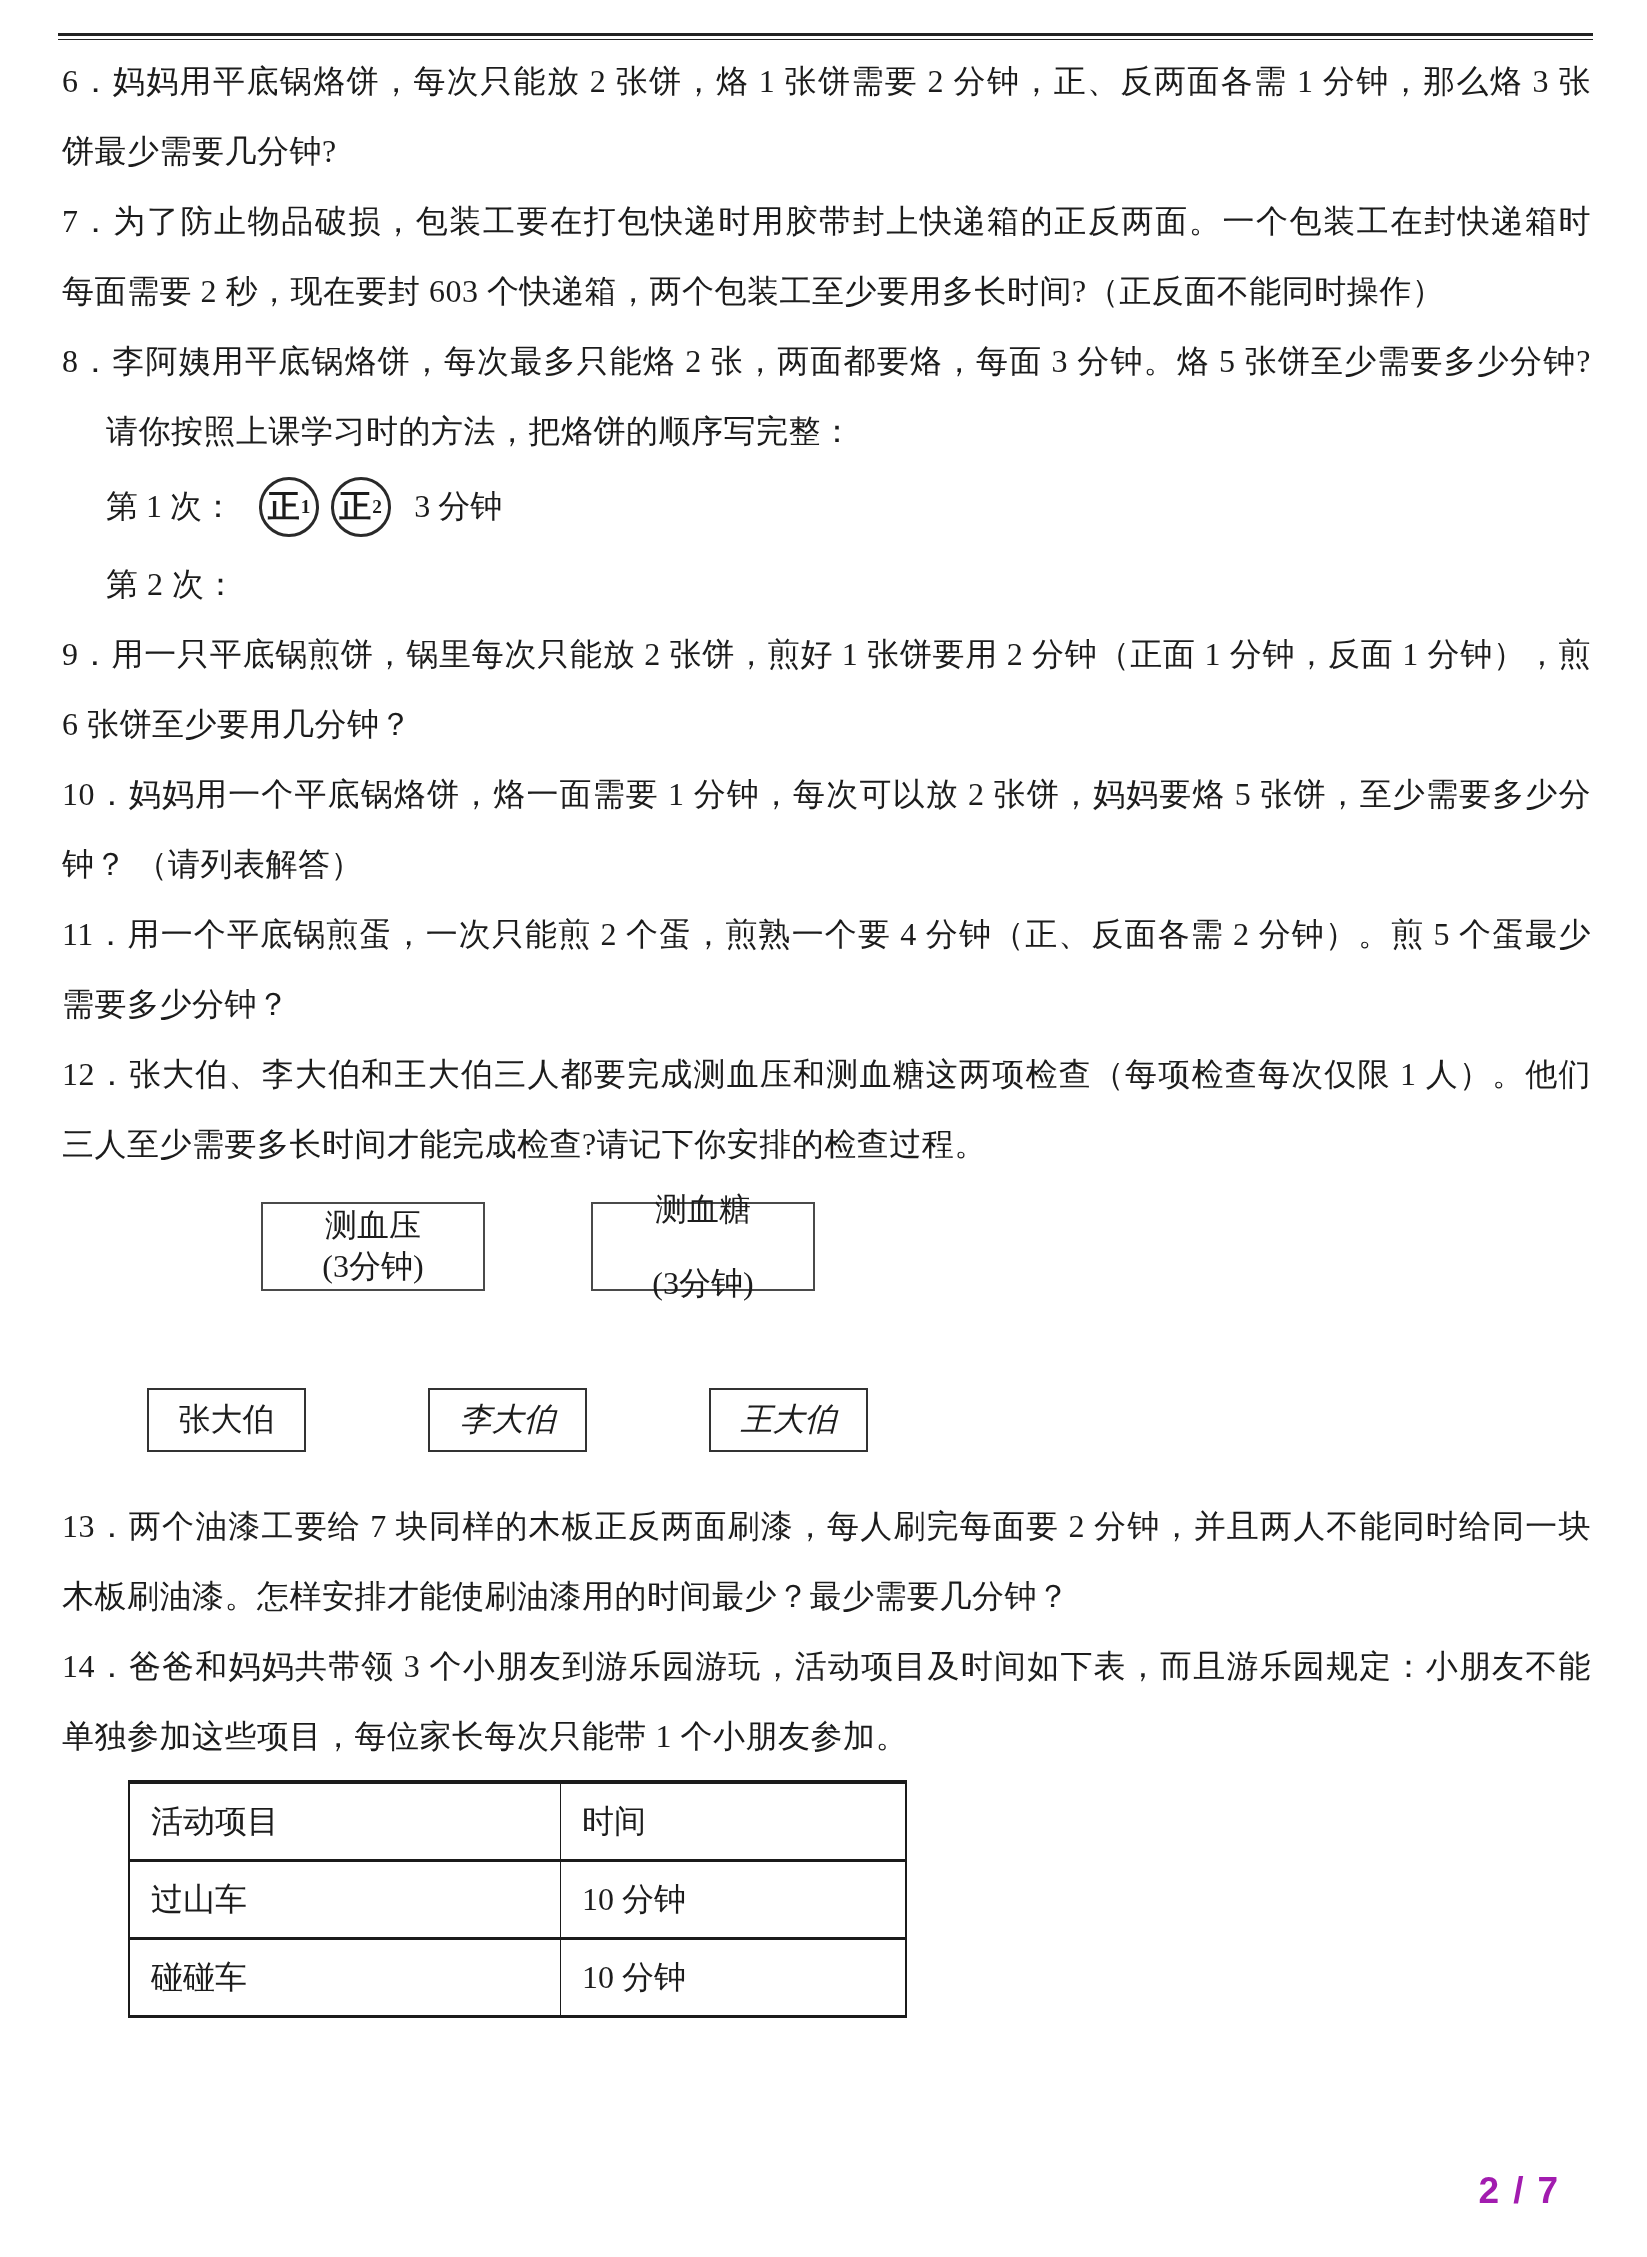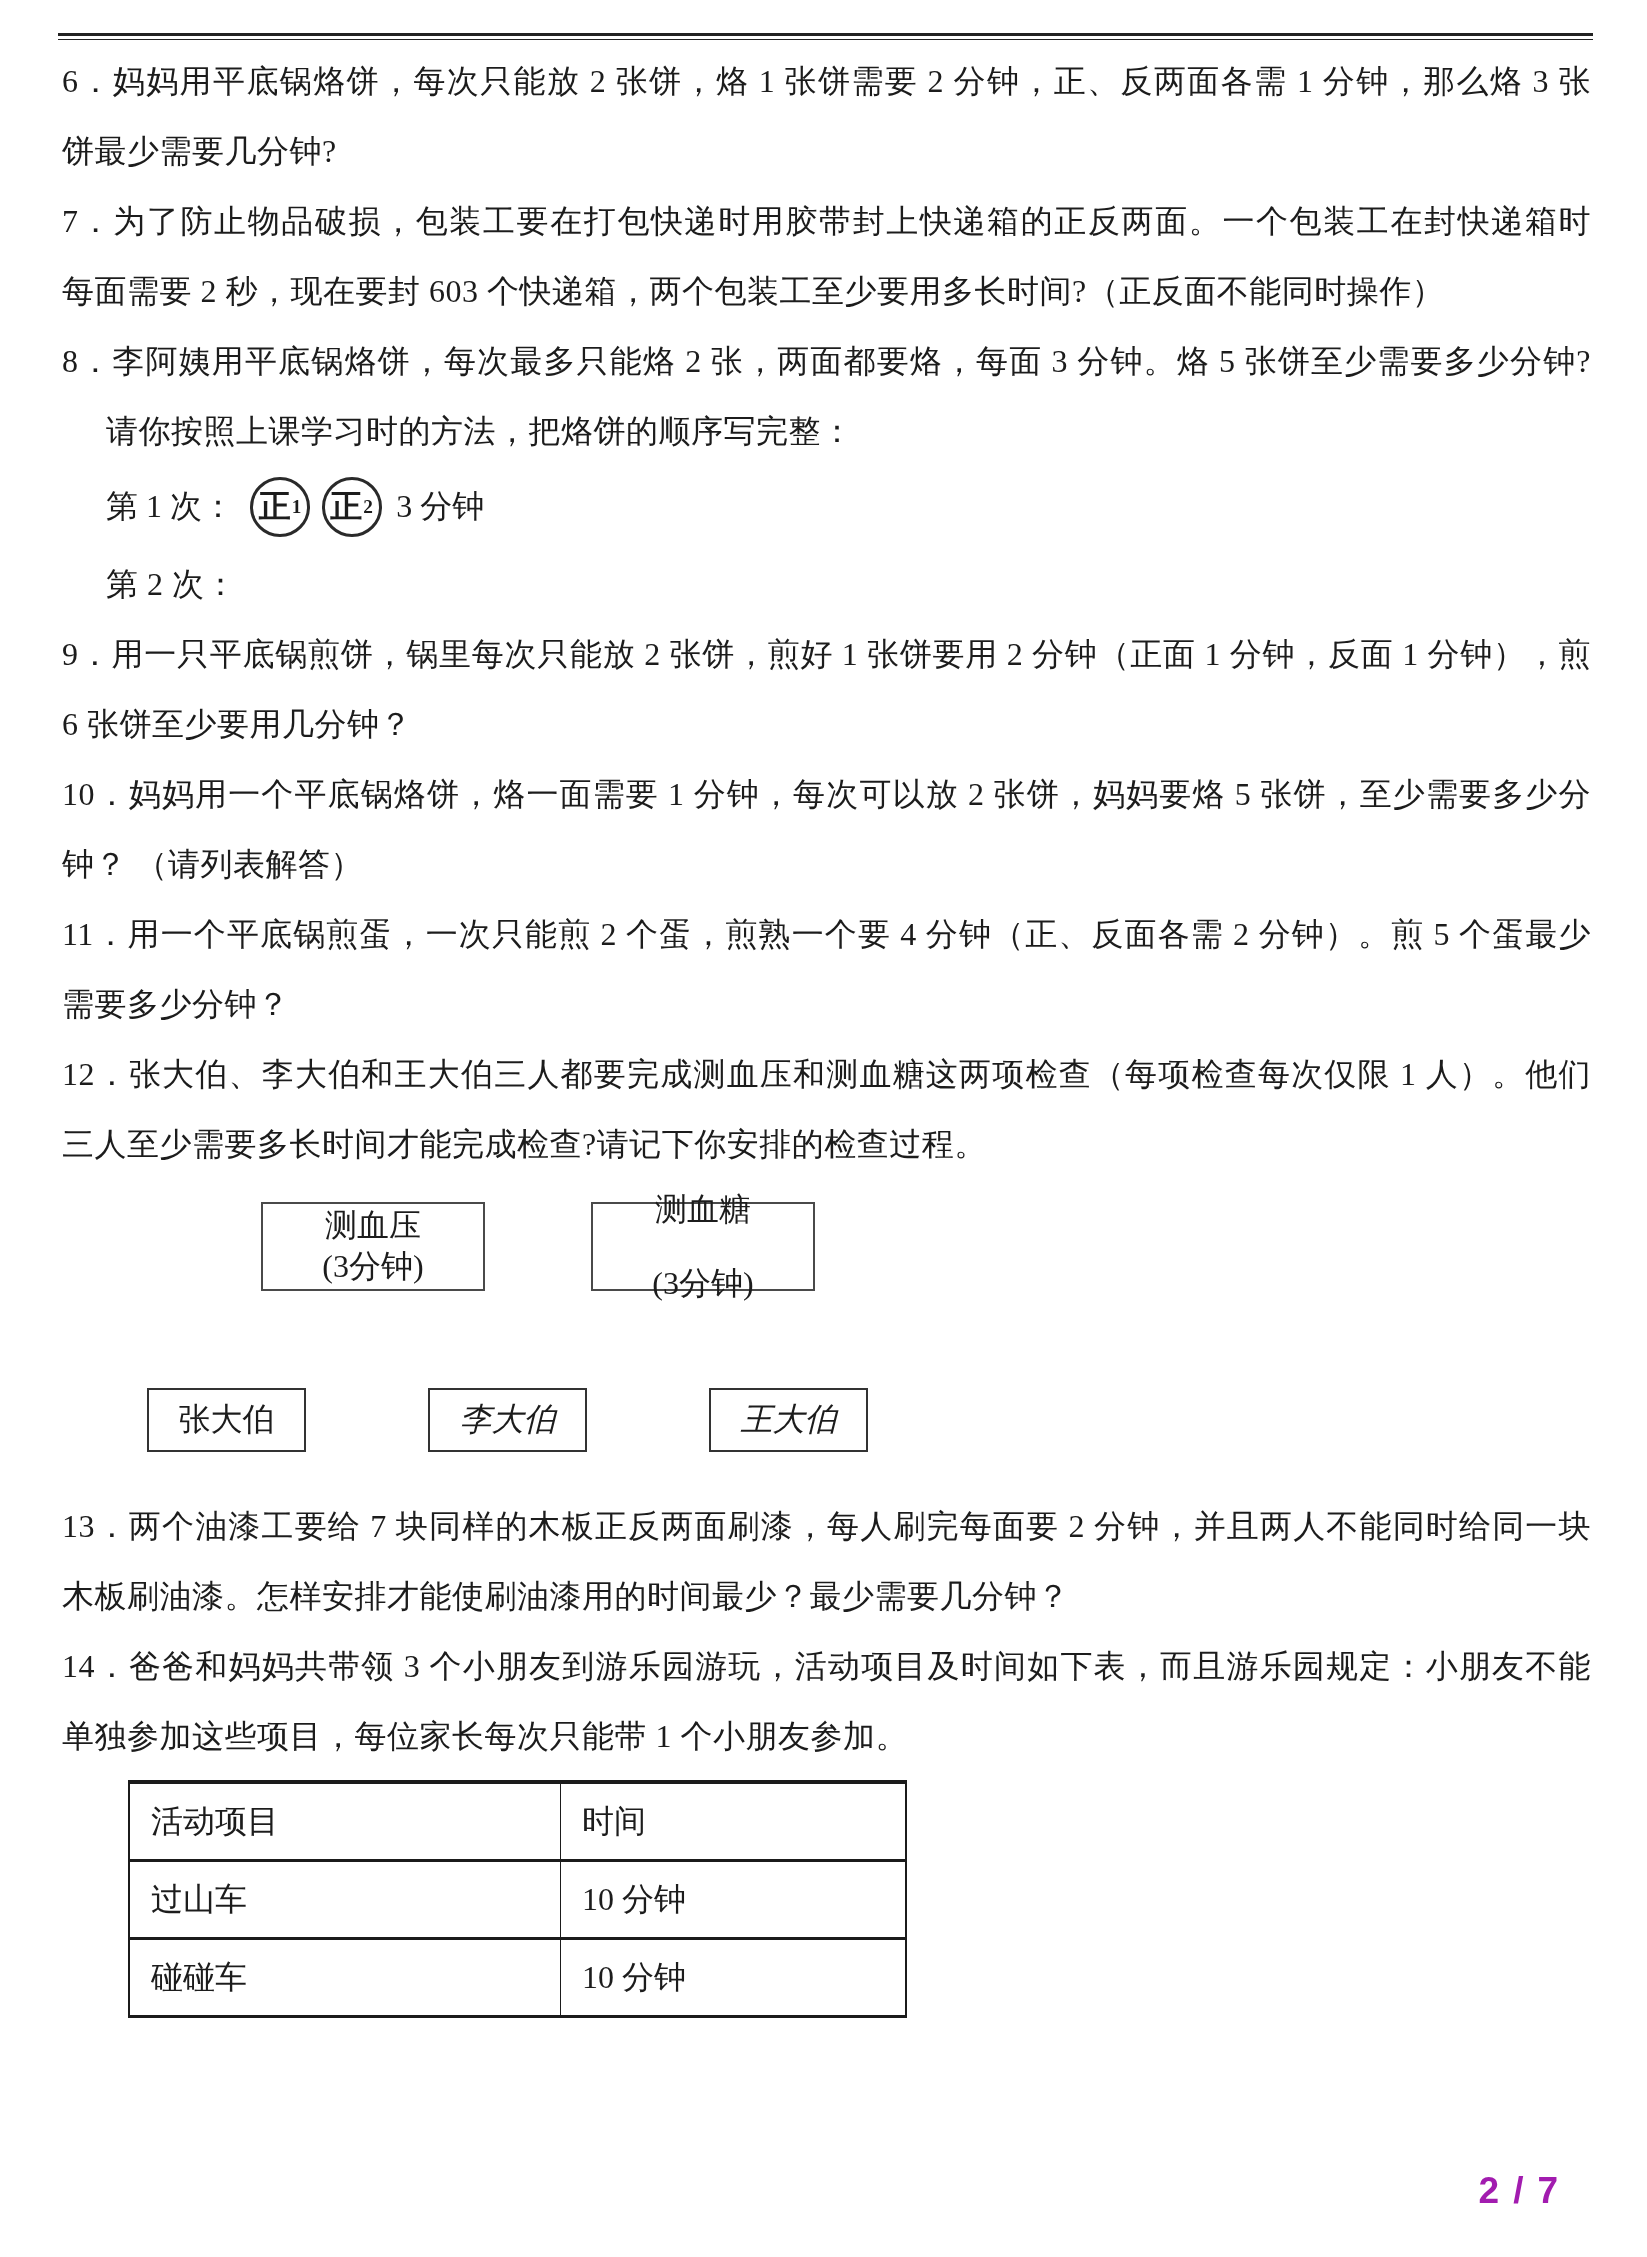--- a/index.html
+++ b/index.html
@@ -35,40 +35,40 @@
     text-align: justify;
     text-align-last: justify;
   }
   .indent { padding-left: 44px; }
   .attempt-line {
     height: 83px;
     display: flex;
     align-items: center;
     padding-left: 44px;
   }
-  .att-label { margin-right: 16px; }
+  .att-label { margin-right: 25px; }
   .cake-circle {
     width: 54px;
     height: 54px;
     border: 3.9px solid #2a2a2a;
     border-radius: 50%;
     display: inline-flex;
     align-items: center;
     justify-content: center;
     margin-right: 11.6px;
     font-weight: bold;
     font-size: 32px;
     flex: 0 0 auto;
   }
   .cake-circle .cnum {
     font-size: 19.3px;
     font-weight: bold;
     margin-left: 1px;
   }
-  .att-time { margin-left: 3px; }
+  .att-time { margin-left: 12px; }
   .diagram { margin-top: 23px; }
   .check-row {
     display: flex;
     margin-left: 199px;
   }
   .check-box {
     width: 224px;
     height: 89px;
     border: 2.9px solid #4a4a4a;
     box-sizing: border-box;

